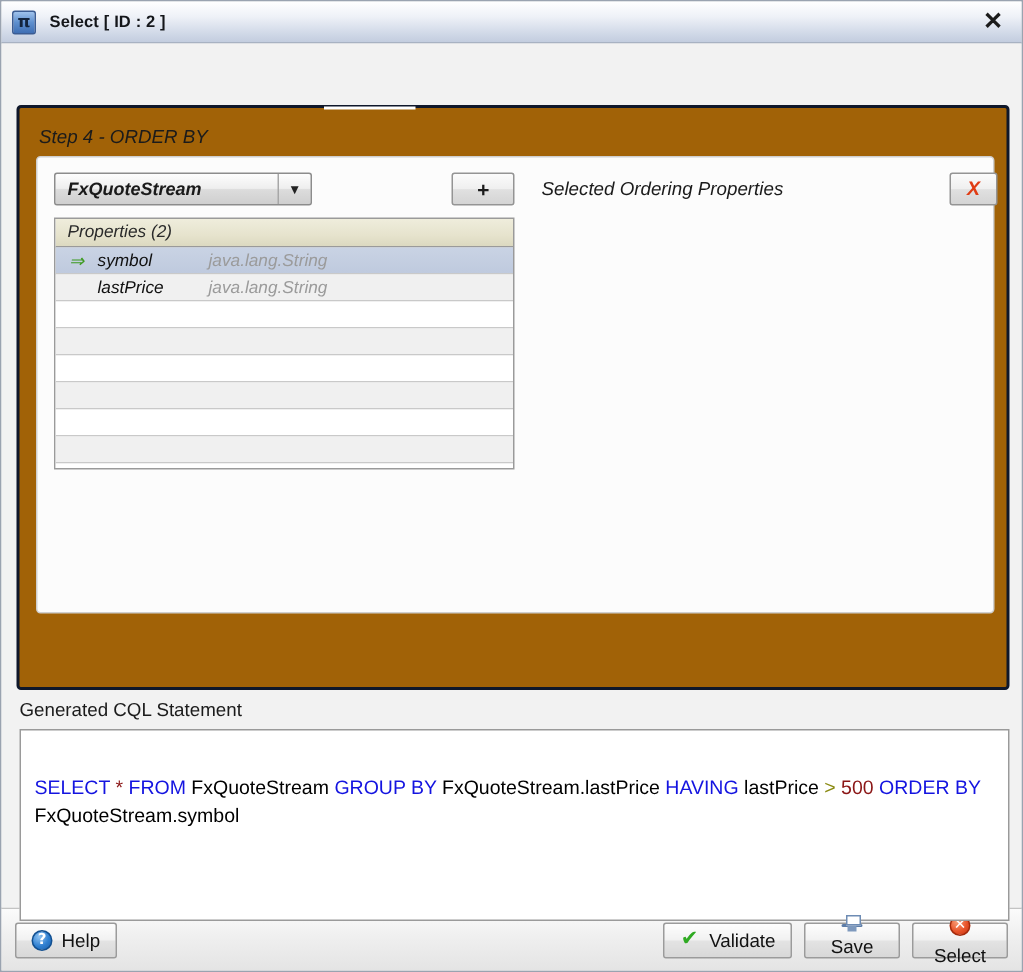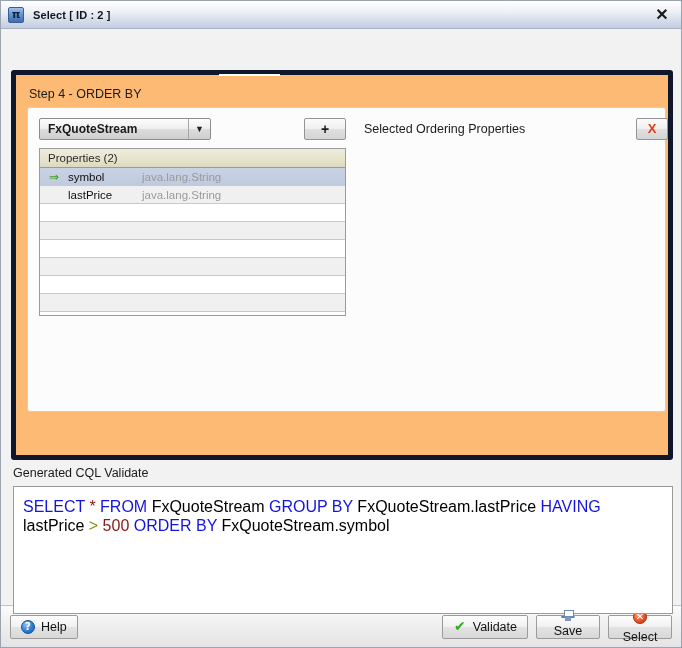--- a/index.html
+++ b/index.html
@@ -106,24 +106,25 @@
     height: 27px;
     line-height: 26px;
     position: relative;
     z-index: 5;
   }
 
   #panel {
     position: absolute;
     left: 10px; top: 41px;
     width: 662px; height: 390px;
-    background: #fdba74;
-    border: 5px solid #0f172a;
+    background: #a16207;
+    border: 2px solid #0f172a;
     border-radius: 3px;
     z-index: 2;
+    font-style: italic;
   }
   #panel::after {
     
     content: "";
     position: absolute;
     left: 203px; top: -1px;
     width: 61px; height: 2px;
     background: #ffffff;
   }
 
@@ -275,22 +276,22 @@
     left: 12px; top: 437px;
     font-size: 12.5px;
     color: #1b1b1b;
   }
   #cql-box {
     position: absolute;
     left: 12px; top: 457px;
     width: 660px; height: 128px;
     background: #ffffff;
     border: 1px solid #9a9a9a;
-    padding: 10px 9px;
-    font-size: 16px;
+    padding: 28px 9px;
+    font-size: 13px;
     line-height: 19px;
     color: #000000;
     overflow: hidden;
     word-wrap: break-word;
   }
   .kw  { color: #1414e0; }
   .lit { color: #8b1616; }
   .op  { color: #8a8a11; }
 
   
@@ -414,21 +415,21 @@
               <div class="row"></div>
               <div class="row alt"></div>
               <div class="row"></div>
             </div>
         </div>
 
 
       </div>
     </div>
 
-    <div id="cql-label">Generated CQL Validate</div>
+    <div id="cql-label">Generated CQL Statement</div>
     <div id="cql-box"><span class="kw">SELECT</span><span> </span><span class="lit">*</span><span> </span><span class="kw">FROM</span><span> FxQuoteStream  </span><span class="kw">GROUP BY</span><span> FxQuoteStream.lastPrice </span><span class="kw">HAVING</span><span> lastPrice </span><span class="op">&gt;</span><span> </span><span class="lit">500</span><span> </span><span class="kw">ORDER BY</span><span> FxQuoteStream.symbol</span></div>
 
   </div>
 
   <div id="footer">
     <div class="btn">
       <span class="icon-help">?</span>
       <span>Help</span>
     </div>
     <div id="spacer"></div>

